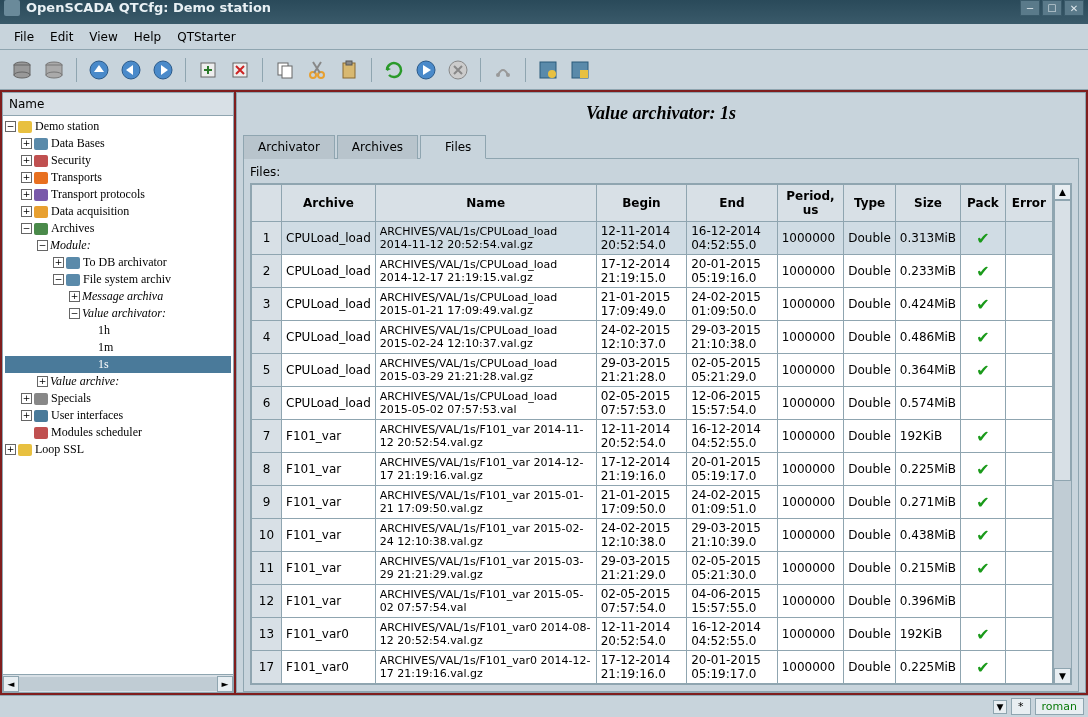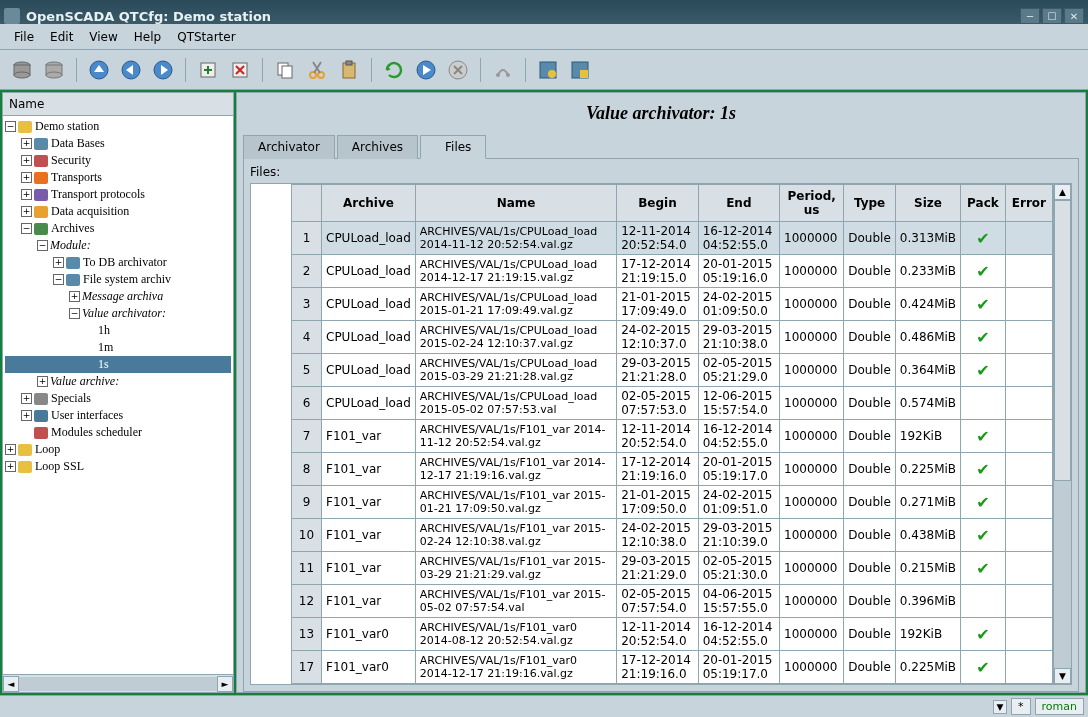--- a/index.html
+++ b/index.html
@@ -1,34 +1,34 @@
 <!DOCTYPE html>
 <html><head>
 <meta charset="utf-8">
 <style>
 * { box-sizing: border-box; margin: 0; padding: 0; }
 body { font-family: "DejaVu Sans", Arial, sans-serif; font-size: 12px; background: #4a6a7a; color: #000; overflow: hidden; width: 1088px; height: 717px; }
 
 
-.titlebar { height: 24px; background: linear-gradient(#2a4a5a, #3a5a6a); display: flex; align-items: flex-end; padding: 0 4px; color: #e8f0f4; }
+.titlebar { height: 24px; background: linear-gradient(#2a4a5a, #3a5a6a); display: flex; align-items: flex-start; padding: 0 4px; color: #e8f0f4; }
 .titlebar .app-icon { width: 16px; height: 16px; margin-right: 6px; background: #6a8a9a; border-radius: 2px; }
 .titlebar .title { flex: 1; font-size: 13px; font-weight: bold; }
 .titlebar .winbtn { width: 20px; height: 16px; margin-left: 2px; background: #5a7a8a; border: 1px solid #3a5a6a; display: flex; align-items: center; justify-content: center; font-size: 10px; cursor: pointer; color: #e0e8ec; }
 
 
 .menubar { height: 26px; background: #c8d4dc; border-bottom: 1px solid #8fa5b0; display: flex; align-items: center; padding: 0 6px; }
 .menuitem { padding: 4px 8px; cursor: pointer; }
 
 
 .toolbar { height: 40px; background: #c8d4dc; border-bottom: 1px solid #8fa5b0; display: flex; align-items: center; padding: 0 8px; gap: 4px; }
 .tbtn { width: 28px; height: 28px; display: flex; align-items: center; justify-content: center; cursor: pointer; border-radius: 3px; }
 .tsep { width: 1px; height: 24px; background: #8fa5b0; margin: 0 4px; }
 
 
-.main { display: flex; height: calc(717px - 24px - 26px - 40px - 22px); background: #15803d; }
+.main { display: flex; height: calc(717px - 24px - 26px - 40px - 22px); background: #7f1d1d; }
 
 
 .tree-panel { width: 232px; border: 1px solid #8fa5b0; margin: 2px; background: #e8eef2; display: flex; flex-direction: column; }
 .tree-header { padding: 4px 6px; background: #d8e0e6; border-bottom: 1px solid #8fa5b0; font-size: 12px; }
 .tree-body { flex: 1; overflow: auto; padding: 2px; background: #fff; }
 .tree-node { white-space: nowrap; padding: 1px 0; font-size: 12px; line-height: 15px; }
 .tree-node.selected { background: #4a7a9a; color: #fff; }
 .tree-indent { display: inline-block; }
 .tree-toggle { display: inline-block; width: 11px; height: 11px; border: 1px solid #666; background: #fff; text-align: center; line-height: 9px; font-size: 9px; margin-right: 2px; cursor: pointer; vertical-align: middle; }
 .tree-toggle.blank { border: none; background: transparent; }
@@ -44,21 +44,21 @@
 
 
 .tabs { display: flex; border-bottom: 1px solid #8fa5b0; }
 .tab { padding: 4px 14px; border: 1px solid #8fa5b0; border-bottom: none; background: #b8c4cc; margin-right: 2px; cursor: pointer; position: relative; top: 1px; }
 .tab.active { background: #c8d4dc; border-bottom: 1px solid #c8d4dc; font-weight: normal; padding-left: 24px; }
 
 
 .files-box { flex: 1; border: 1px solid #8fa5b0; border-top: none; padding: 6px; display: flex; flex-direction: column; background: #c8d4dc; }
 .files-label { margin-bottom: 4px; font-size: 12px; }
 .table-wrap { flex: 1; border: 1px solid #8fa5b0; background: #fff; overflow: hidden; position: relative; display: flex; }
-.table-scroll { flex: 1; overflow: auto; padding-left: 40px; }
+.table-scroll { flex: 1; overflow: auto; }
 table.data { border-collapse: collapse; width: 100%; font-size: 12px; }
 table.data th { background: #d8e0e6; border: 1px solid #8fa5b0; padding: 4px 6px; font-weight: bold; text-align: center; position: sticky; top: 0; }
 table.data td { border: 1px solid #8fa5b0; padding: 2px 4px; height: 30px; vertical-align: middle; }
 table.data th.rowhead, table.data td.rowhead { background: #d8e0e6; text-align: center; font-weight: normal; width: 30px; }
 table.data td.name { white-space: pre-line; font-size: 11px; }
 table.data tr.selected td:not(.rowhead) { background: #d0dce4; }
 .check { color: #1a9a1a; font-size: 16px; text-align: center; }
 .vscroll { width: 18px; background: #d8e0e6; border-left: 1px solid #8fa5b0; display: flex; flex-direction: column; }
 .vscroll .arrow { height: 16px; border: 1px solid #8fa5b0; background: #e8eef2; display: flex; align-items: center; justify-content: center; cursor: pointer; font-size: 9px; }
 .vscroll .track { flex: 1; background: #c0ccd4; position: relative; }
@@ -218,21 +218,20 @@
         <div class="tree-node"><span class="tree-indent" style="width: 48px;"></span><span class="tree-toggle">−</span><span class="tree-icon" style="background: rgb(90, 138, 170); border-radius: 2px;"></span><span class="tree-label">File system archiv</span></div>
         <div class="tree-node"><span class="tree-indent" style="width: 64px;"></span><span class="tree-toggle">+</span><span class="tree-label" style="font-style: italic;">Message archiva</span></div>
         <div class="tree-node"><span class="tree-indent" style="width: 64px;"></span><span class="tree-toggle">−</span><span class="tree-label" style="font-style: italic;">Value archivator:</span></div>
         <div class="tree-node"><span class="tree-indent" style="width: 80px;"></span><span class="tree-toggle blank"></span><span class="tree-label">1h</span></div>
         <div class="tree-node"><span class="tree-indent" style="width: 80px;"></span><span class="tree-toggle blank"></span><span class="tree-label">1m</span></div>
         <div class="tree-node selected"><span class="tree-indent" style="width: 80px;"></span><span class="tree-toggle blank"></span><span class="tree-label">1s</span></div>
         <div class="tree-node"><span class="tree-indent" style="width: 32px;"></span><span class="tree-toggle">+</span><span class="tree-label" style="font-style: italic;">Value archive:</span></div>
         <div class="tree-node"><span class="tree-indent" style="width: 16px;"></span><span class="tree-toggle">+</span><span class="tree-icon" style="background: rgb(136, 136, 136); border-radius: 2px;"></span><span class="tree-label">Specials</span></div>
         <div class="tree-node"><span class="tree-indent" style="width: 16px;"></span><span class="tree-toggle">+</span><span class="tree-icon" style="background: rgb(74, 122, 154); border-radius: 2px;"></span><span class="tree-label">User interfaces</span></div>
         <div class="tree-node"><span class="tree-indent" style="width: 16px;"></span><span class="tree-toggle blank"></span><span class="tree-icon" style="background: rgb(192, 80, 80); border-radius: 2px;"></span><span class="tree-label">Modules scheduler</span></div>
-        <div class="tree-node"><span class="tree-indent" style="width: 0px;"></span><span class="tree-toggle">+</span><span class="tree-icon" style="background: rgb(232, 192, 64); border-radius: 2px;"></span><span class="tree-label">Loop</span></div>
         <div class="tree-node"><span class="tree-indent" style="width: 0px;"></span><span class="tree-toggle">+</span><span class="tree-icon" style="background: rgb(232, 192, 64); border-radius: 2px;"></span><span class="tree-label">Loop SSL</span></div>
       </div>
     <div class="tree-hscroll">
       <div class="arrow">◄</div>
       <div class="track"></div>
       <div class="arrow">►</div>
     </div>
   </div>
 
   <div class="content-panel">

